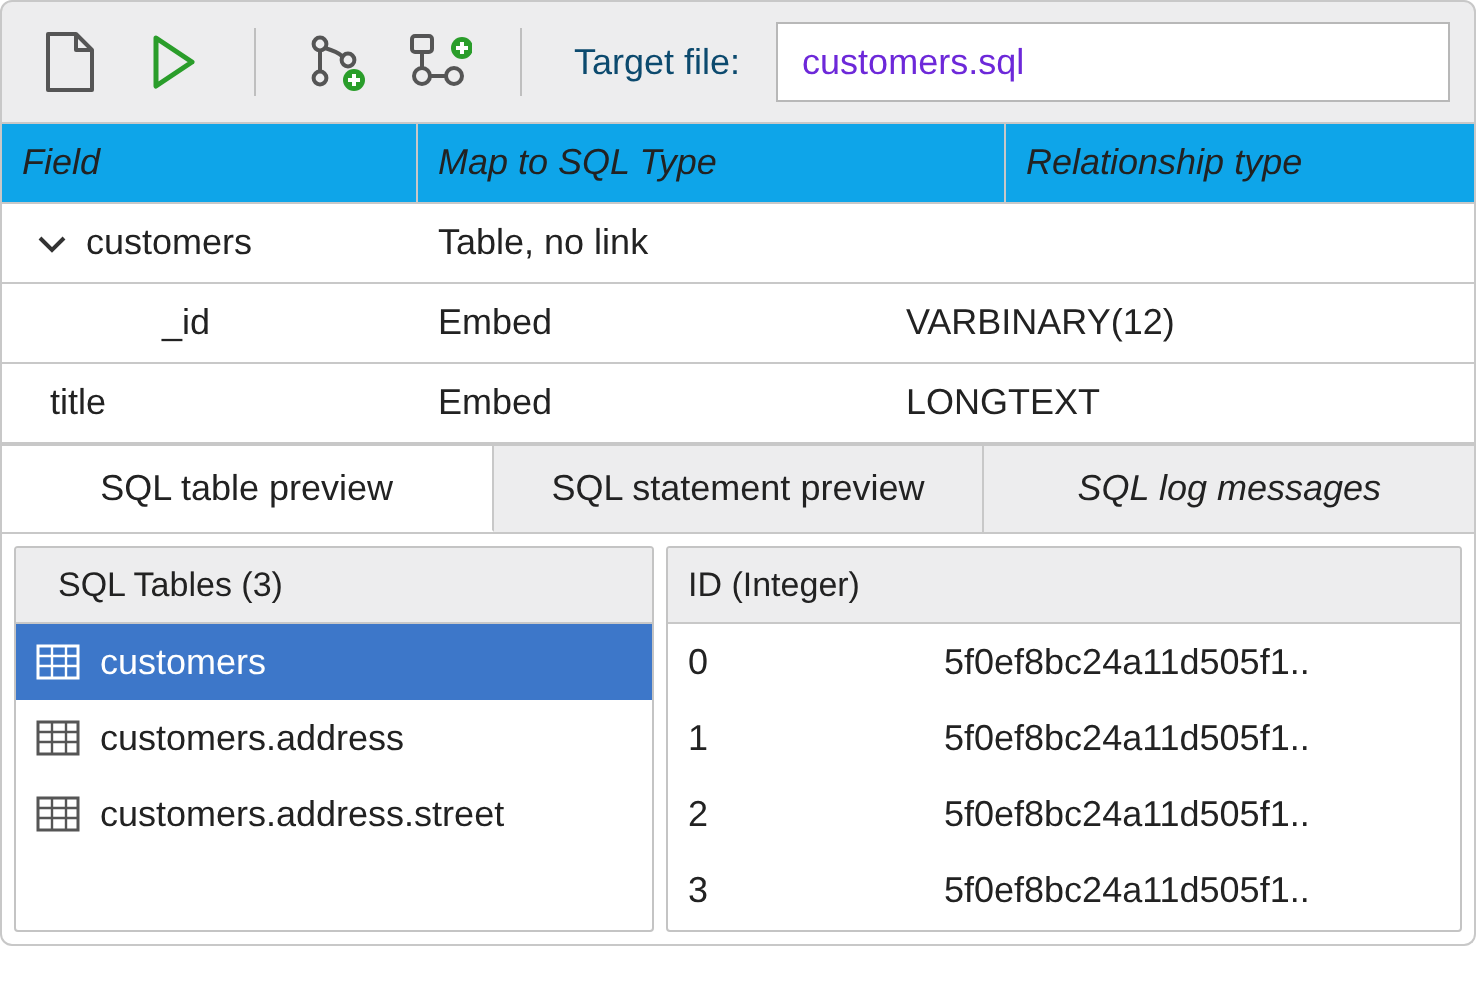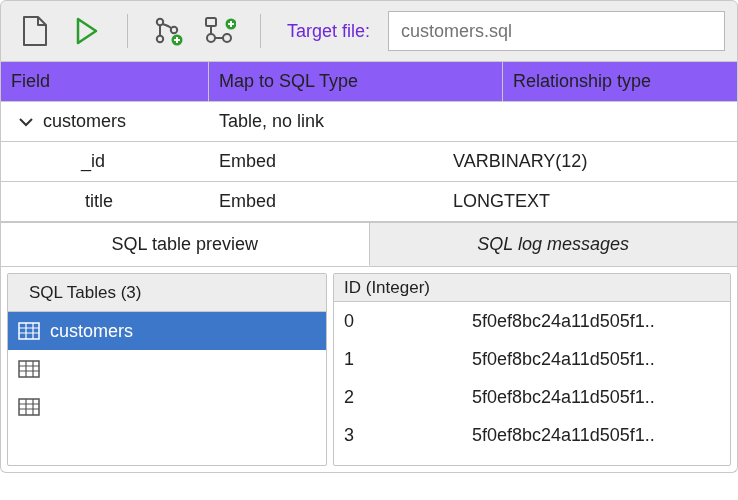--- a/index.html
+++ b/index.html
@@ -34,48 +34,49 @@
       cursor: pointer;
     }
     .tb-sep {
       width: 1px;
       height: 34px;
       background: #bfbfbf;
       margin: 0 10px;
     }
     .target-label {
       font-size: 18px;
-      color: #6d28d9;
+      color: #0c4a6e;
       margin-left: 8px;
       margin-right: 10px;
     }
     .target-input {
       flex: 1;
       height: 40px;
       border: 1px solid #b8b8b8;
       background: #fff;
       padding: 0 12px;
       font-size: 18px;
       font-family: inherit;
-      color: #737373;
+      color: #6d28d9;
     }
 
     
     .mapping {
       border-left: 1px solid #c8c8c8;
       border-right: 1px solid #c8c8c8;
     }
     .mapping-row {
       display: flex;
       height: 40px;
       align-items: center;
       border-bottom: 1px solid #c8c8c8;
     }
     .mapping-header {
-      background: #8b5cf6;
+      background: #0ea5e9;
+      font-style: italic;
     }
     .mapping-cell {
       padding: 0 10px;
       height: 100%;
       display: flex;
       align-items: center;
       font-size: 18px;
     }
     .mapping-header .mapping-cell {
       border-right: 1px solid #c8c8c8;
@@ -165,21 +166,21 @@
       padding: 0 10px;
       font-size: 18px;
       gap: 10px;
     }
     .list-row.selected {
       background: #3d77c9;
       color: #fff;
     }
     .data-header {
       display: flex;
-      height: 28px;
+      height: 38px;
       background: #ededee;
       border-bottom: 1px solid #c8c8c8;
       gap: 30px;
     }
     .data-header-cell {
       padding: 0 10px;
       height: 100%;
       display: flex;
       align-items: center;
       border-right: 1px solid #c8c8c8;
@@ -286,35 +287,38 @@
     </div>
     <div class="mapping-cell mcol-2">
         <span>Embed</span>
       </div>
     <div class="mapping-cell mcol-3">
         <span>VARBINARY(12)</span>
       </div>
   </div>
 
   <div class="mapping-row">
-    <div class="mapping-cell mcol-1" style="padding-left:84px;align-items:center;">
+    <div class="mapping-cell mcol-1" style="padding-left:24px;align-items:center;">
       <span>title</span>
     </div>
     <div class="mapping-cell mcol-2">
         <span>Embed</span>
       </div>
     <div class="mapping-cell mcol-3">
         <span>LONGTEXT</span>
       </div>
   </div>
 </div>
 
 <div class="tabs">
   <div class="tab active">
     <span>SQL table preview</span>
+  </div>
+  <div class="tab">
+    <span>SQL statement preview</span>
   </div>
   <div class="tab">
     <span>SQL log messages</span>
   </div>
 </div>
 
 <div class="lower">
 
   <div class="panel-left">
     <div class="list-header">
@@ -331,29 +335,31 @@
       <span>customers</span>
     </div>
 
     <div class="list-row">
       <span>
         <svg width="22" height="18" viewBox="0 0 22 18">
           <rect x="1" y="1" width="20" height="16" fill="none" stroke="#555" stroke-width="1.5"></rect>
           <path d="M1 6 H21 M1 11 H21 M8 1 V17 M15 1 V17" stroke="#555" stroke-width="1.2"></path>
         </svg>
       </span>
+      <span>customers.address</span>
     </div>
 
     <div class="list-row">
       <span>
         <svg width="22" height="18" viewBox="0 0 22 18">
           <rect x="1" y="1" width="20" height="16" fill="none" stroke="#555" stroke-width="1.5"></rect>
           <path d="M1 6 H21 M1 11 H21 M8 1 V17 M15 1 V17" stroke="#555" stroke-width="1.2"></path>
         </svg>
       </span>
+      <span>customers.address.street</span>
     </div>
   </div>
 
   <div class="panel-right">
     <div class="data-header">
       <div class="data-header-cell dcol-1">ID (Integer)</div>
     </div>
 
     <div class="data-row">
       <div class="data-cell dcol-1">

